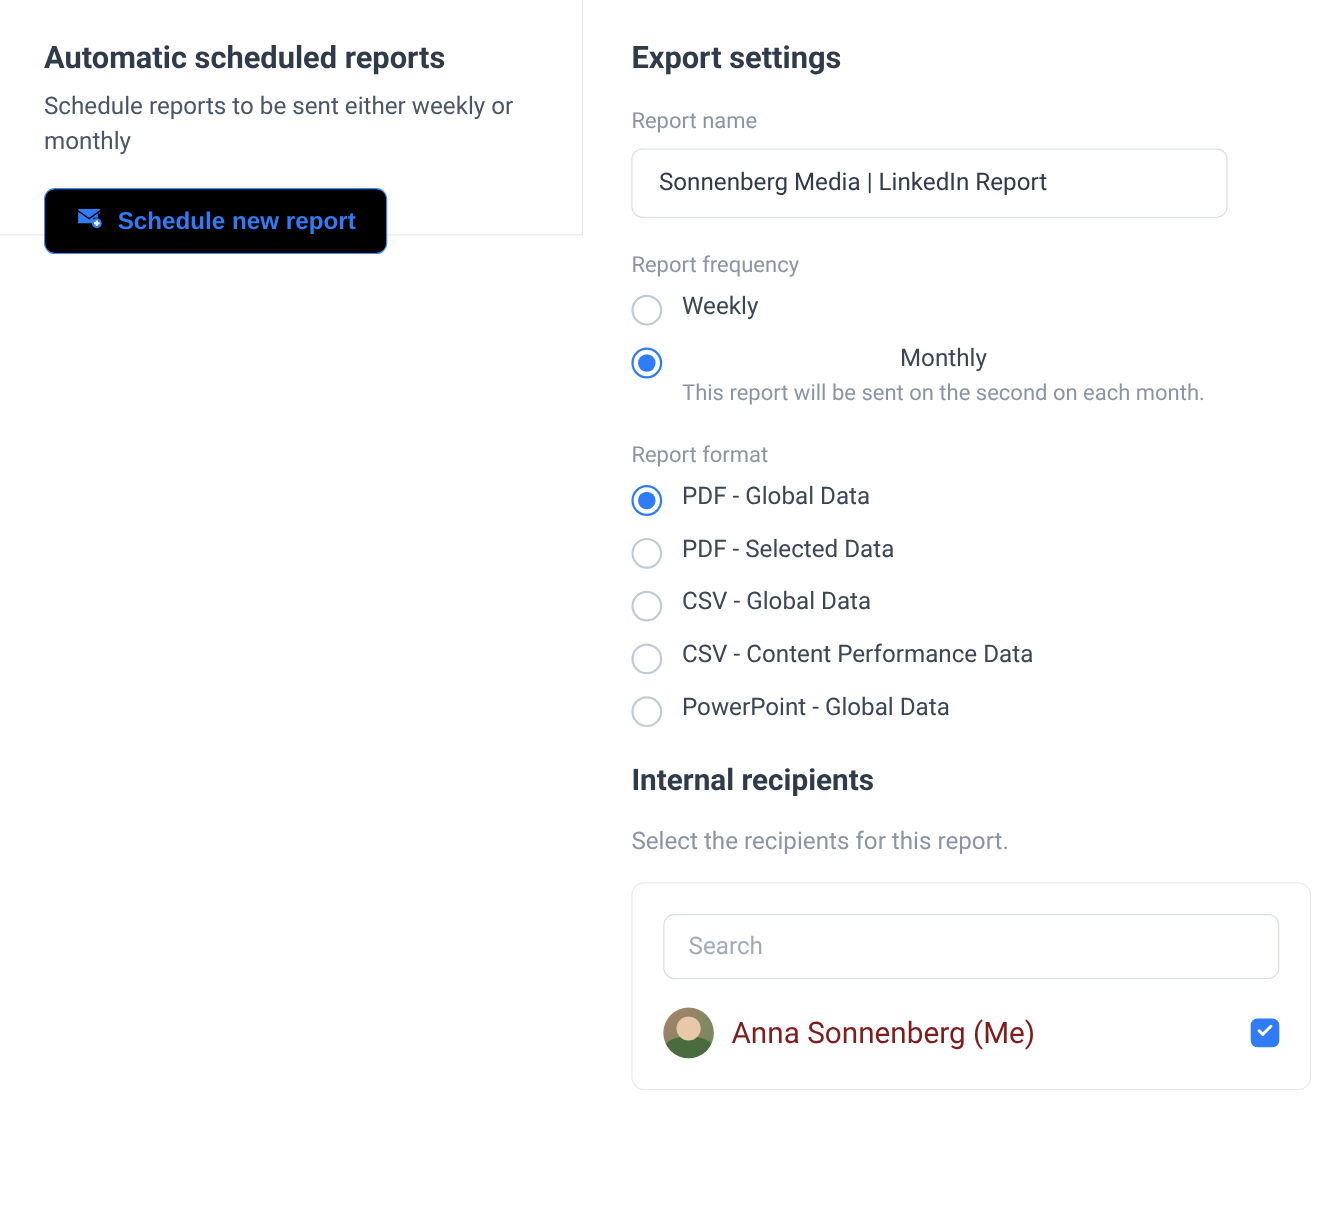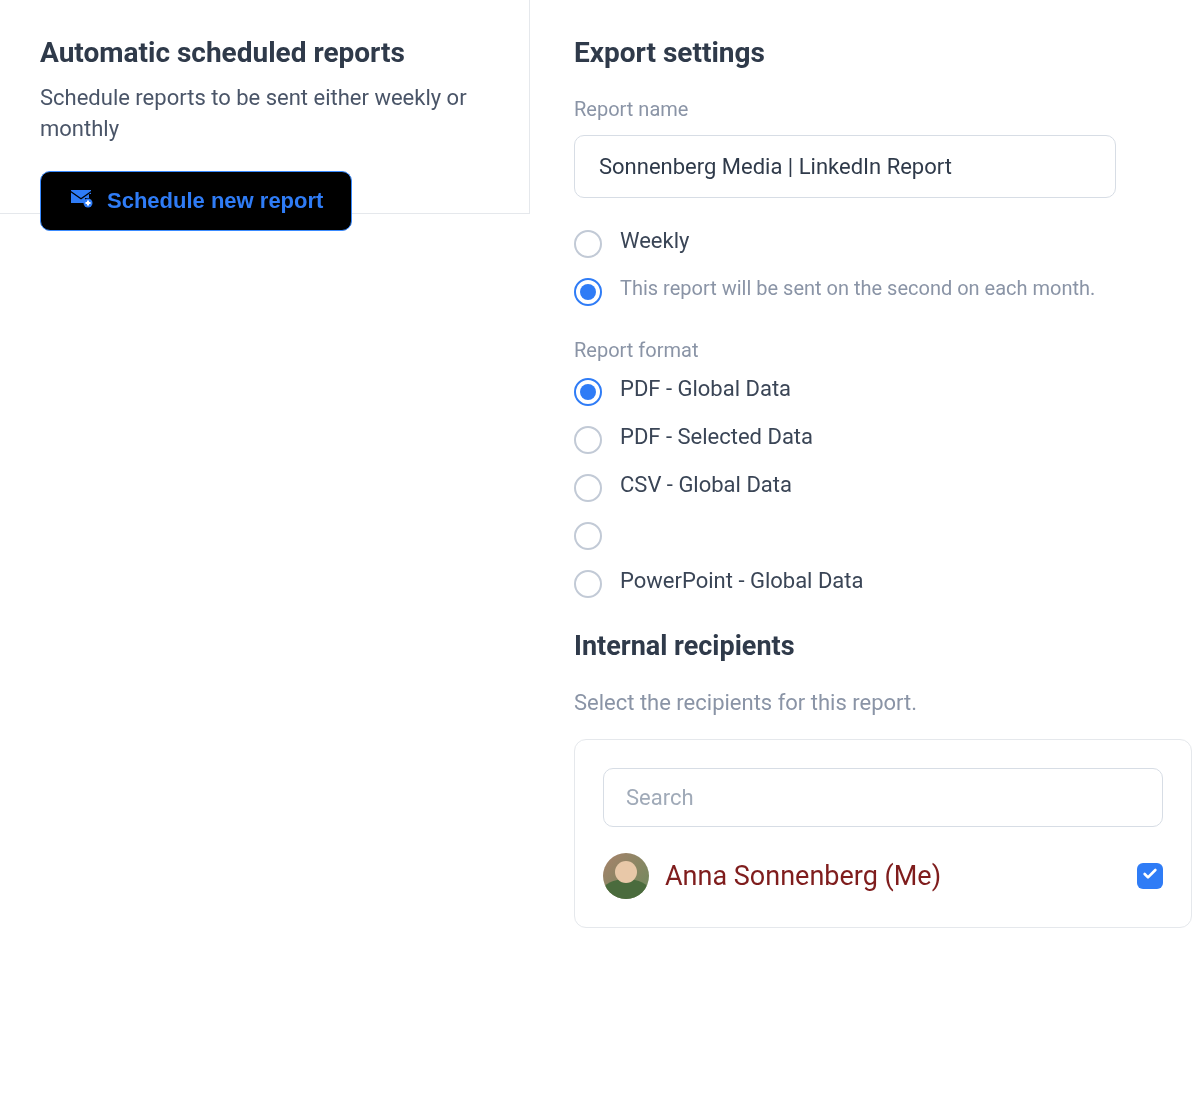--- a/index.html
+++ b/index.html
@@ -230,30 +230,32 @@
       <span>Schedule new report</span>
     </button>
   </div>
 
   <div class="right-panel">
     <h1 class="section-title">Export settings</h1>
 
     <div class="field-label">Report name</div>
     <input type="text" class="text-input" value="Sonnenberg Media | LinkedIn Report" style="">
 
+    <div class="field-label">Report frequency</div>
     <div class="radio-group">
       <div class="radio-row">
         <div class="radio-circle"></div>
         <div class="radio-content">
           <span class="radio-label">Weekly</span>
         </div>
       </div>
       <div class="radio-row">
         <div class="radio-circle selected"></div>
         <div class="radio-content">
+          <span class="radio-label">Monthly</span>
           <span class="radio-hint">This report will be sent on the second on each month.</span>
         </div>
       </div>
     </div>
 
     <div class="field-label">Report format</div>
     <div class="radio-group">
       <div class="radio-row">
         <div class="radio-circle selected"></div>
         <span class="radio-label">PDF - Global Data</span>
@@ -261,20 +263,21 @@
       <div class="radio-row">
         <div class="radio-circle"></div>
         <span class="radio-label">PDF - Selected Data</span>
       </div>
       <div class="radio-row">
         <div class="radio-circle"></div>
         <span class="radio-label">CSV - Global Data</span>
       </div>
       <div class="radio-row">
         <div class="radio-circle"></div>
+        <span class="radio-label">CSV - Content Performance Data</span>
       </div>
       <div class="radio-row">
         <div class="radio-circle"></div>
         <span class="radio-label">PowerPoint - Global Data</span>
       </div>
     </div>
 
     <h2 class="recipients-title">Internal recipients</h2>
     <p class="recipients-subtitle">Select the recipients for this report.</p>
 

